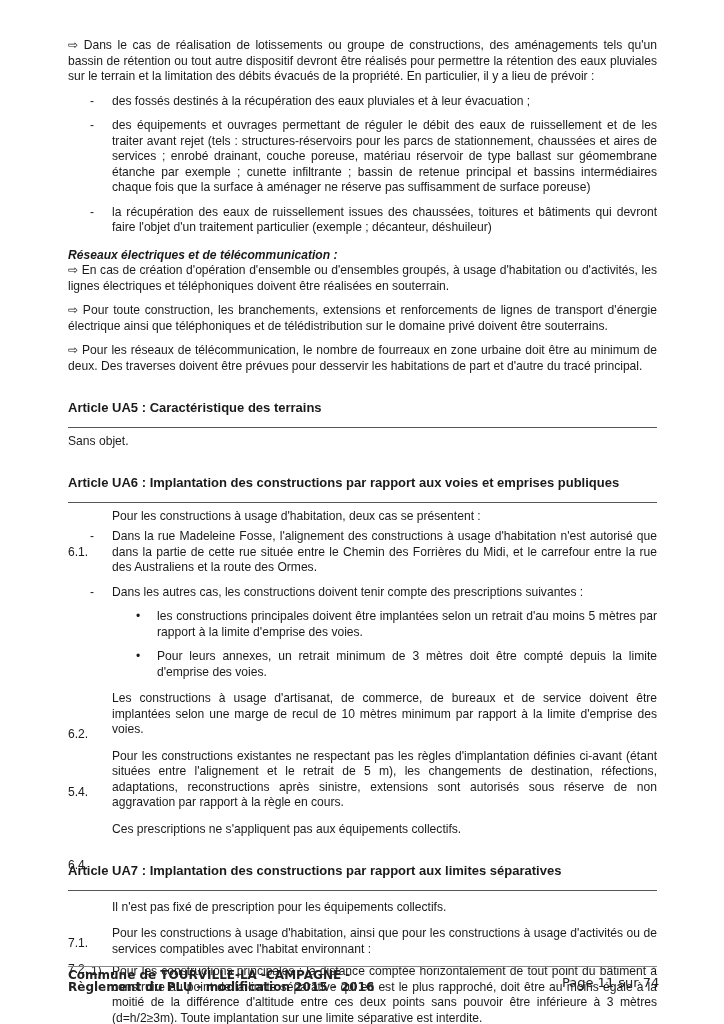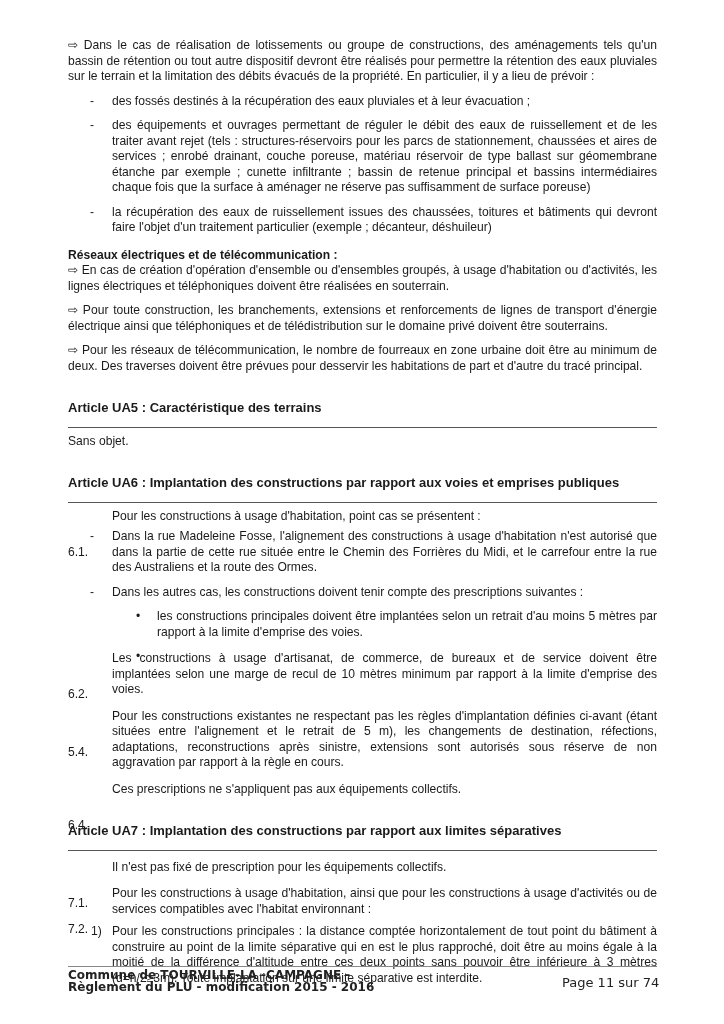--- a/index.html
+++ b/index.html
@@ -4,21 +4,21 @@
 <style>
   html, body { margin: 0; padding: 0; background: #ffffff; }
   body { width: 724px; height: 1024px; position: relative; overflow: hidden;
          font-family: "Liberation Sans", sans-serif; color: #1a1a1a; font-size: 12.1px; line-height: 15.5px; }
   .page { position: absolute; left: 68px; top: 38px; width: 589px; }
   p { margin: 0; }
   .just { text-align: justify; }
   .para { margin-bottom: 9px; }
   .dash-item { position: relative; padding-left: 44px; margin-bottom: 9px; text-align: justify; }
   .dash-item .mk { position: absolute; left: 22px; top: 0; }
-  .sub-h { font-weight: bold; }
+  .sub-h { font-weight: bold; font-style: italic; }
   .article-h { font-weight: bold; font-size: 13px; border-bottom: 1.2px solid #555; padding-bottom: 11px; margin-top: 26px; margin-bottom: 6px; }
   .num-item { position: relative; padding-left: 44px; margin-bottom: 11px; text-align: justify; }
   .num-item .mk { position: absolute; left: 0; top: 0; margin-top: 36px; }
   .bul-item { position: relative; padding-left: 89px; margin-bottom: 9px; text-align: justify; }
   .bul-item .mk { position: absolute; left: 68px; top: 0; }
   .paren-item { position: relative; padding-left: 44px; text-align: justify; }
   .paren-item .mk { position: absolute; left: 23px; top: 0; }
   .footer-line { position: absolute; left: 68px; top: 966px; width: 589px; border-top: 1px solid #888; }
   .footer-left { position: absolute; left: 68px; top: 970px; font-family: "DejaVu Sans", sans-serif; font-size: 12px; line-height: 11.5px; font-weight: bold; color: #222; }
   .footer-right { position: absolute; left: 562px; top: 975px; font-family: "DejaVu Sans", sans-serif; font-size: 13px; color: #222; }
@@ -46,36 +46,37 @@
   <p class="just para">⇨ En cas de création d'opération d'ensemble ou d'ensembles groupés, à usage d'habitation ou d'activités, les lignes électriques et téléphoniques doivent être réalisées en souterrain.</p>
   <p class="just para">⇨ Pour toute construction, les branchements, extensions et renforcements de lignes de transport d'énergie électrique ainsi que téléphoniques et de télédistribution sur le domaine privé doivent être souterrains.</p>
   <p class="just">⇨ Pour les réseaux de télécommunication, le nombre de fourreaux en zone urbaine doit être au minimum de deux. Des traverses doivent être prévues pour desservir les habitations de part et d'autre du tracé principal.</p>
 
   <div class="article-h">Article UA5 : Caractéristique des terrains</div>
   <p>Sans objet.</p>
 
   <div class="article-h">Article UA6 : Implantation des constructions par rapport aux voies et emprises publiques</div>
   <div class="num-item" style="margin-bottom:5px;">
     <span class="mk">6.1.</span>
-    <span>Pour les constructions à usage d'habitation, point cas se présentent :</span>
+    <span>Pour les constructions à usage d'habitation, deux cas se présentent :</span>
   </div>
   <div class="dash-item">
     <span class="mk">-</span>
     <span>Dans la rue Madeleine Fosse, l'alignement des constructions à usage d'habitation n'est autorisé que dans la partie de cette rue située entre le Chemin des Forrières du Midi, et le carrefour entre la rue des Australiens et la route des Ormes.</span>
   </div>
   <div class="dash-item">
     <span class="mk">-</span>
     <span>Dans les autres cas, les constructions doivent tenir compte des prescriptions suivantes :</span>
   </div>
   <div class="bul-item">
     <span class="mk">•</span>
     <span>les constructions principales doivent être implantées selon un retrait d'au moins 5 mètres par rapport à la limite d'emprise des voies.</span>
   </div>
   <div class="bul-item" style="margin-bottom:11px;">
     <span class="mk">•</span>
+    <span>Pour leurs annexes, un retrait minimum de 3 mètres doit être compté depuis la limite d'emprise des voies.</span>
   </div>
   <div class="num-item">
     <span class="mk">6.2.</span>
     <span>Les constructions à usage d'artisanat, de commerce, de bureaux et de service doivent être implantées selon une marge de recul de 10  mètres minimum par rapport à la limite d'emprise des voies.</span>
   </div>
   <div class="num-item">
     <span class="mk">5.4.</span>
     <span>Pour les constructions existantes ne respectant pas les règles d'implantation définies ci-avant (étant situées entre l'alignement et le retrait de 5 m), les changements de destination, réfections, adaptations, reconstructions après sinistre, extensions sont autorisés sous réserve de non aggravation par rapport à la règle en cours.</span>
   </div>
   <div class="num-item" style="margin-bottom:0;">

